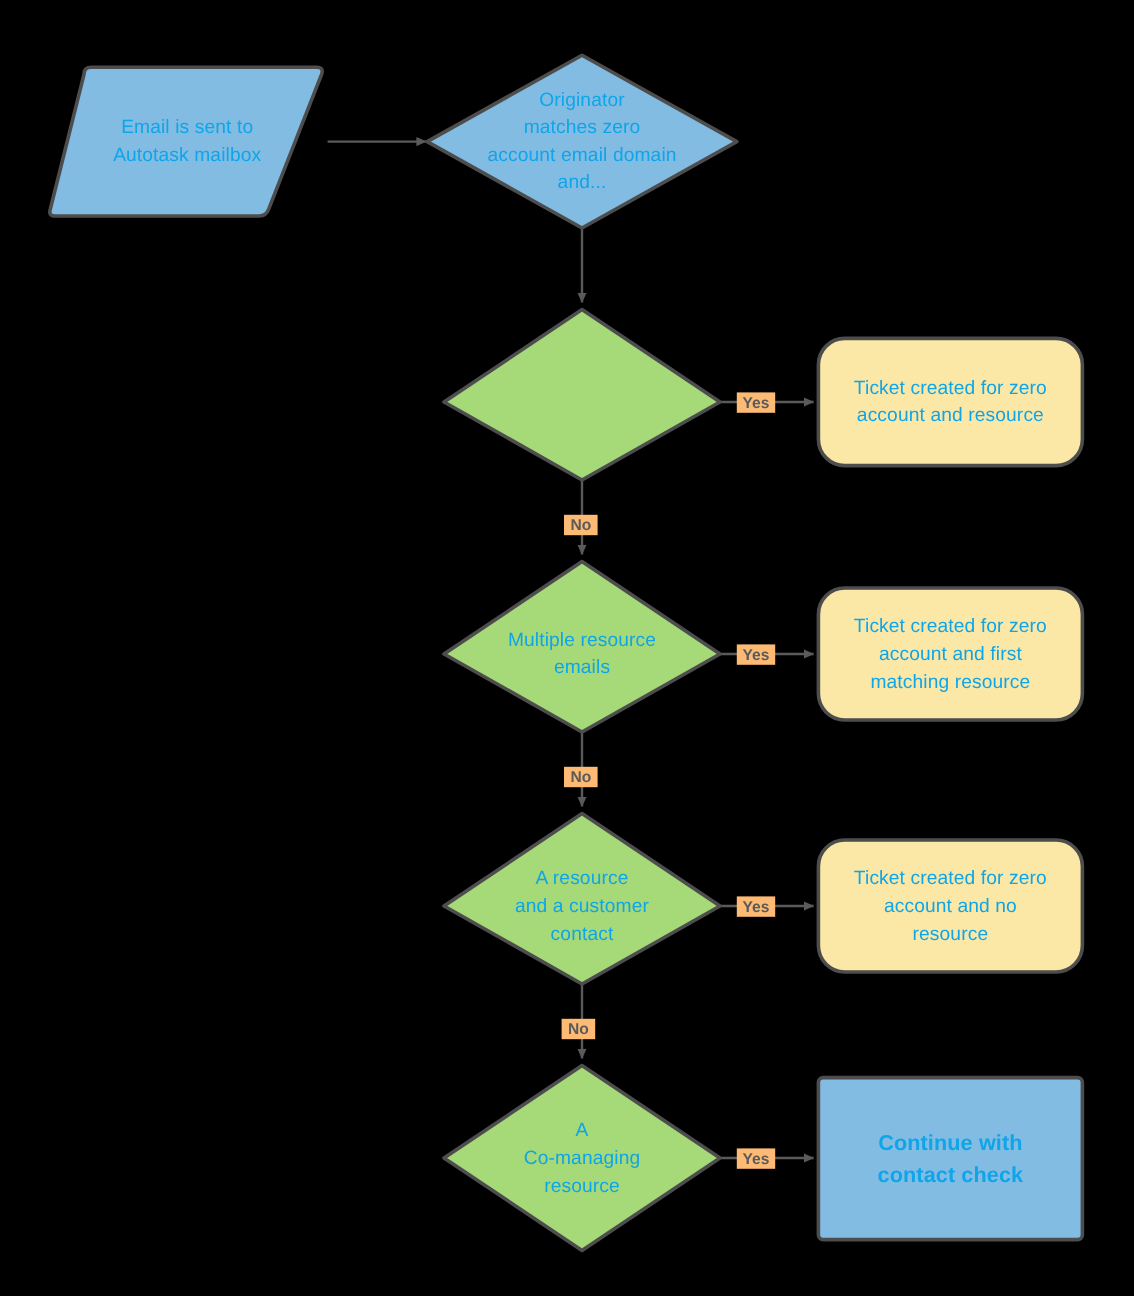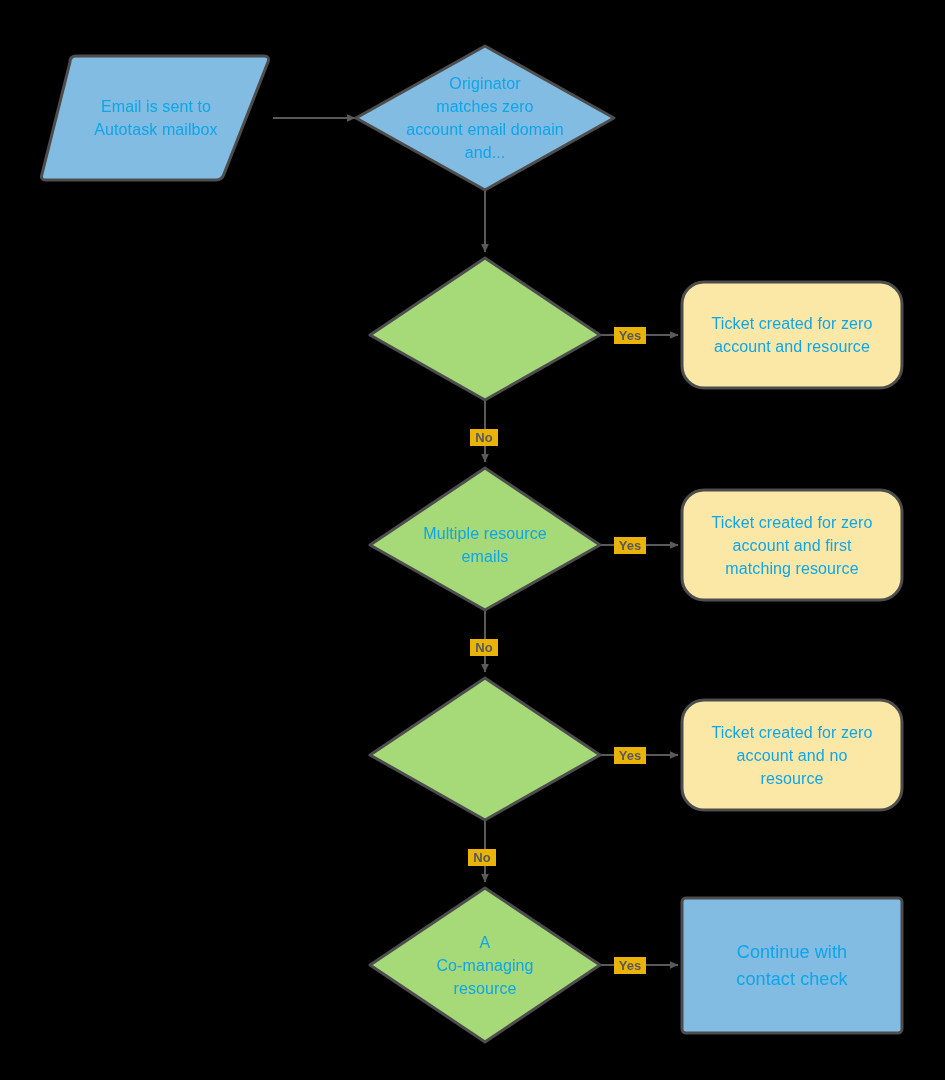--- a/index.html
+++ b/index.html
@@ -40,21 +40,21 @@
   .edge-label {
     position: absolute;
     display: flex;
     align-items: center;
     justify-content: center;
     color: #5a5a5a;
     font-family: "Liberation Sans", sans-serif;
     font-size: 13px;
     font-weight: bold;
     line-height: 14px;
-    background: #eab308;
+    background: #fdba74;
     pointer-events: none;
   }
 </style>
 </head>
 <body>
 
 <div id="canvas">
 
   <svg id="flow-svg" viewBox="0 0 945 1080" xmlns="http://www.w3.org/2000/svg">
     <defs>
@@ -149,30 +149,33 @@
   <div class="node-label" style="left:690px; top:282px; width:204px; height:106px;">Ticket created for zero
 account and resource</div>
 
   <div class="node-label" style="left:382px; top:498px; width:206px; height:94px;">Multiple resource
 emails</div>
 
   <div class="node-label" style="left:690px; top:490px; width:204px; height:110px;">Ticket created for zero
 account and first
 matching resource</div>
 
+  <div class="node-label" style="left:382px; top:708px; width:206px; height:94px;">A resource
+and a customer
+contact</div>
 
   <div class="node-label" style="left:690px; top:700px; width:204px; height:110px;">Ticket created for zero
 account and no
 resource</div>
 
   <div class="node-label" style="left:382px; top:918px; width:206px; height:94px;">A
 Co-managing
 resource</div>
 
-  <div class="node-label" style="left:690px; top:898px; width:204px; height:135px; font-size:18px; line-height:27px;">Continue with
+  <div class="node-label" style="left:690px; top:898px; width:204px; height:135px; font-size:18px; line-height:27px;font-weight:bold;">Continue with
 contact check</div>
 
   <div class="edge-label" style="left:614px; top:327px; width:32px; height:17px;">Yes</div>
 
   <div class="edge-label" style="left:470px; top:429px; width:28px; height:17px;">No</div>
 
   <div class="edge-label" style="left:614px; top:537px; width:32px; height:17px;">Yes</div>
 
   <div class="edge-label" style="left:470px; top:639px; width:28px; height:17px;">No</div>
 

